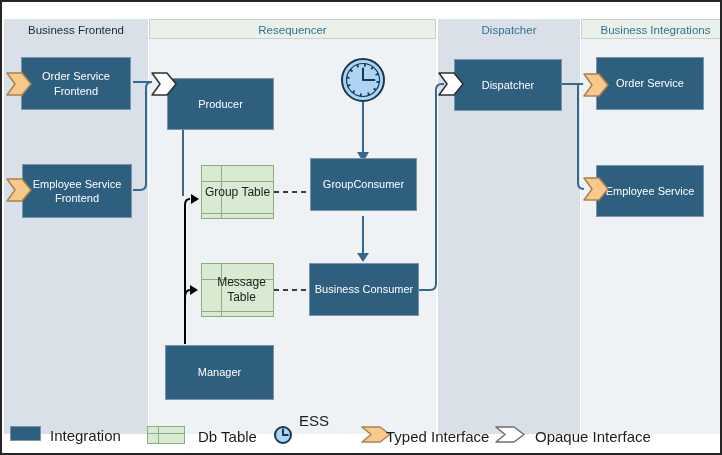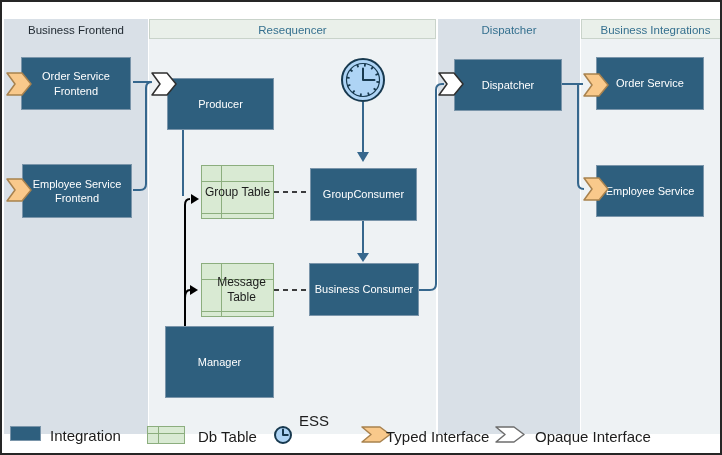--- a/index.html
+++ b/index.html
@@ -77,23 +77,23 @@
     <polygon class="ah-black" points="189,192 189,202 197,197"></polygon>
     <path class="c-black" d="M183,296 Q183,288 188,288"></path>
     <polygon class="ah-black" points="188,283 188,293 196,288"></polygon>
     <path class="c-dash" d="M272,190 H306"></path>
     <path class="c-dash" d="M272,288 H305"></path>
   </svg>
 
   <div class="node" style="left:19px;top:55px;width:110px;height:53px;">Order Service Frontend</div>
   <div class="node" style="left:20px;top:162px;width:110px;height:54px;">Employee Service Frontend</div>
   <div class="node" style="left:165px;top:56px;width:107px;height:52px;margin-top:20px;">Producer</div>
-  <div class="node" style="left:308px;top:166px;width:107px;height:53px;">GroupConsumer</div>
+  <div class="node" style="left:308px;top:156px;width:107px;height:53px;">GroupConsumer</div>
   <div class="node" style="left:307px;top:261px;width:110px;height:53px;">Business Consumer</div>
-  <div class="node" style="left:163px;top:324px;width:109px;height:72px;">Manager</div>
+  <div class="node" style="left:163px;top:343px;width:109px;height:55px;">Manager</div>
   <div class="node" style="left:452px;top:57px;width:108px;height:52px;">Dispatcher</div>
   <div class="node" style="left:594px;top:55px;width:108px;height:53px;">Order Service</div>
   <div class="node" style="left:594px;top:163px;width:108px;height:52px;">Employee Service</div>
 
   <div class="dbtable" style="left:199px;top:163px;width:73px;height:54px;">
     <div class="vline" style="left:19px;"></div>
     <div class="hline" style="top:15px;"></div>
     <div class="hline" style="top:47px;"></div>
     <span style="position:relative;z-index:1;">Group Table</span>
   </div>

